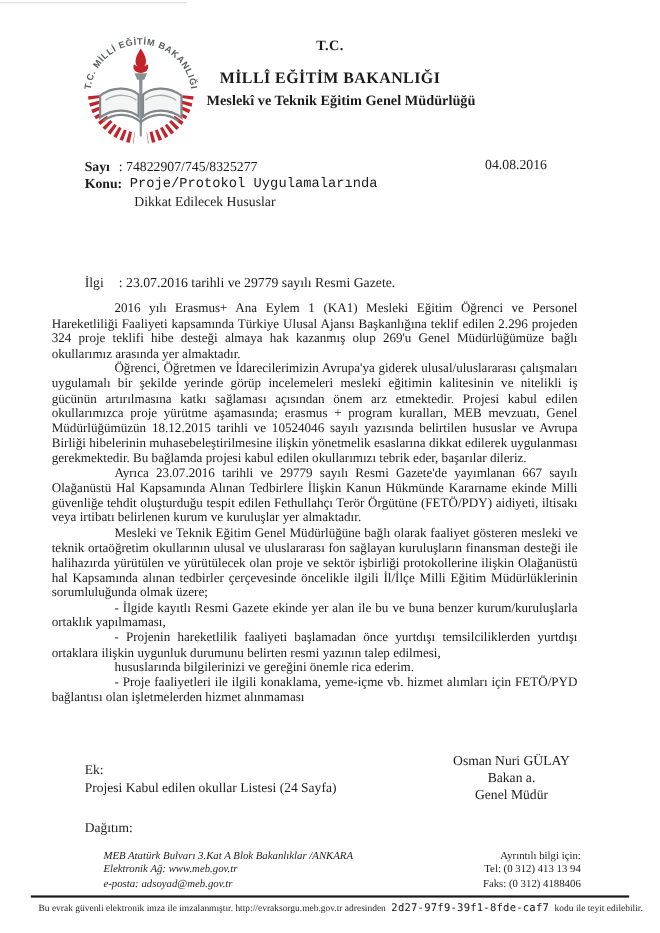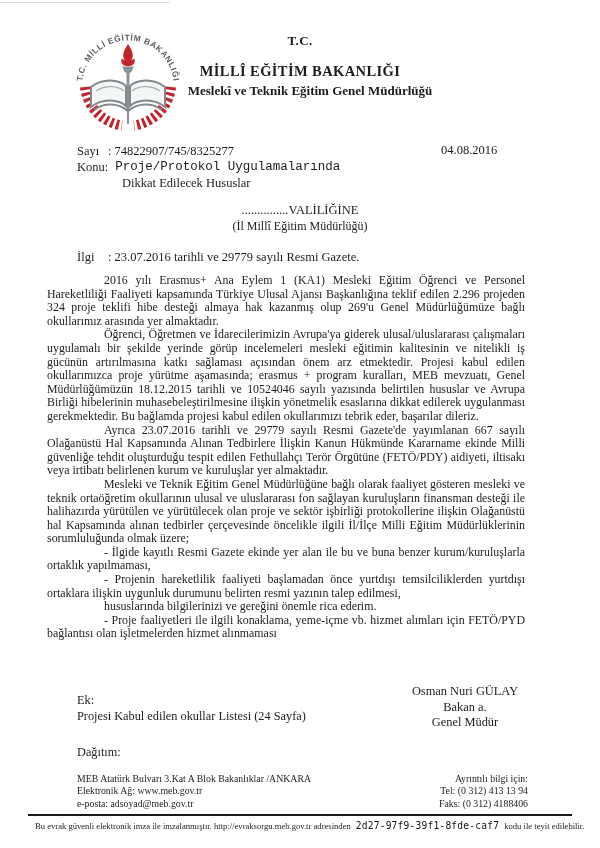--- a/index.html
+++ b/index.html
@@ -15,21 +15,21 @@
   
   .seal { position:absolute; left:72px; top:26px; width:112px; height:112px; }
   .head-block { position:absolute; left:0; top:33px; width:100%; text-align:center; }
   .head-tc { font-size:13px; font-weight:bold; letter-spacing:0.4px; }
   .head-ministry { font-size:14.5px; font-weight:bold; letter-spacing:0.4px; margin-top:14px; }
   .head-directorate { font-size:13px; font-weight:bold; margin-top:3px;padding-left:20px; }
 
   
   .meta { position:absolute; left:77px; top:143px; font-size:12.5px; line-height:16px; }
   .meta-row { display:flex; }
-  .meta-lbl { font-weight:normal; min-width:31px; }
+  .meta-lbl { font-weight:bold; min-width:31px; }
   .konu-line2 { margin-left:45px; }
   .doc-date { position:absolute; left:441px; top:143px; font-size:12.5px; }
 
   
   .recipient { position:absolute; left:0; top:202px; width:100%; text-align:center; line-height:16px; }
   .recipient-line1 { font-size:12.5px; }
   .recipient-line2 { font-size:12px; }
 
   
   .reference { position:absolute; left:77px; top:250px; font-size:12.5px; display:flex; }
@@ -44,21 +44,21 @@
   .body-text p { margin:0; text-indent:57px; }
 
   
   .signature { position:absolute; left:355px; top:656px; width:220px; text-align:center; font-size:12.4px; line-height:15.5px;margin-top:28px; }
 
   
   .attachment { position:absolute; left:77px; top:693px; font-size:12.3px; line-height:15.5px; }
   .distribution { position:absolute; left:77px; top:745px; font-size:12.3px; }
 
   
-  .footer-left { position:absolute; left:77px; top:773px; font-size:9.8px; line-height:12.4px; }
+  .footer-left { position:absolute; left:94px; top:773px; font-size:9.8px; line-height:12.4px;font-style:italic; }
   .footer-right { position:absolute; right:72px; top:773px; font-size:9.8px; line-height:12.4px; text-align:right; }
   .footer-rule { position:absolute; left:28px; top:814px; width:544px; height:0; border-top:2px solid #1a1a1a; }
 
   
   .verification {
     position:absolute; left:35px; top:820px; width:540px;
     display:flex; align-items:baseline; gap:5px; white-space:nowrap;
     font-size:8.6px; color:#222;
   }
   .verification .code {
@@ -113,24 +113,20 @@
       <span>: 74822907/745/8325277</span>
     </div>
     <div class="meta-row">
       <span class="meta-lbl">Konu:</span>
       <span style="margin-left:7px;font-family:Liberation Mono, monospace;">Proje/Protokol Uygulamalarında</span>
     </div>
     <div class="konu-line2">Dikkat Edilecek Hususlar</div>
   </div>
   <div class="doc-date">04.08.2016</div>
 
-  <div class="recipient">
-    <div class="recipient-line1">...............VALİLİĞİNE</div>
-    <div class="recipient-line2">(İl Millî Eğitim Müdürlüğü)</div>
-  </div>
 
   <div class="reference">
     <span class="meta-lbl">İlgi</span>
     <span>: 23.07.2016 tarihli ve 29779 sayılı Resmi Gazete.</span>
   </div>
 
   <div class="body-text">
     <p>2016 yılı Erasmus+ Ana Eylem 1 (KA1) Mesleki Eğitim Öğrenci ve Personel Hareketliliği Faaliyeti kapsamında Türkiye Ulusal Ajansı Başkanlığına teklif edilen 2.296 projeden 324 proje teklifi hibe desteği almaya hak kazanmış olup 269'u Genel Müdürlüğümüze bağlı okullarımız arasında yer almaktadır.</p>
     <p>Öğrenci, Öğretmen ve İdarecilerimizin Avrupa'ya giderek ulusal/uluslararası çalışmaları uygulamalı bir şekilde yerinde görüp incelemeleri mesleki eğitimin kalitesinin ve nitelikli iş gücünün artırılmasına katkı sağlaması açısından önem arz etmektedir. Projesi kabul edilen okullarımızca proje yürütme aşamasında; erasmus + program kuralları, MEB mevzuatı, Genel Müdürlüğümüzün 18.12.2015 tarihli ve 10524046 sayılı yazısında belirtilen hususlar ve Avrupa Birliği hibelerinin muhasebeleştirilmesine ilişkin yönetmelik esaslarına dikkat edilerek uygulanması gerekmektedir. Bu bağlamda projesi kabul edilen okullarımızı tebrik eder, başarılar dileriz.</p>
     <p>Ayrıca 23.07.2016 tarihli ve 29779 sayılı Resmi Gazete'de yayımlanan 667 sayılı Olağanüstü Hal Kapsamında Alınan Tedbirlere İlişkin Kanun Hükmünde Kararname ekinde Milli güvenliğe tehdit oluşturduğu tespit edilen Fethullahçı Terör Örgütüne (FETÖ/PDY) aidiyeti, iltisakı veya irtibatı belirlenen kurum ve kuruluşlar yer almaktadır.</p>

